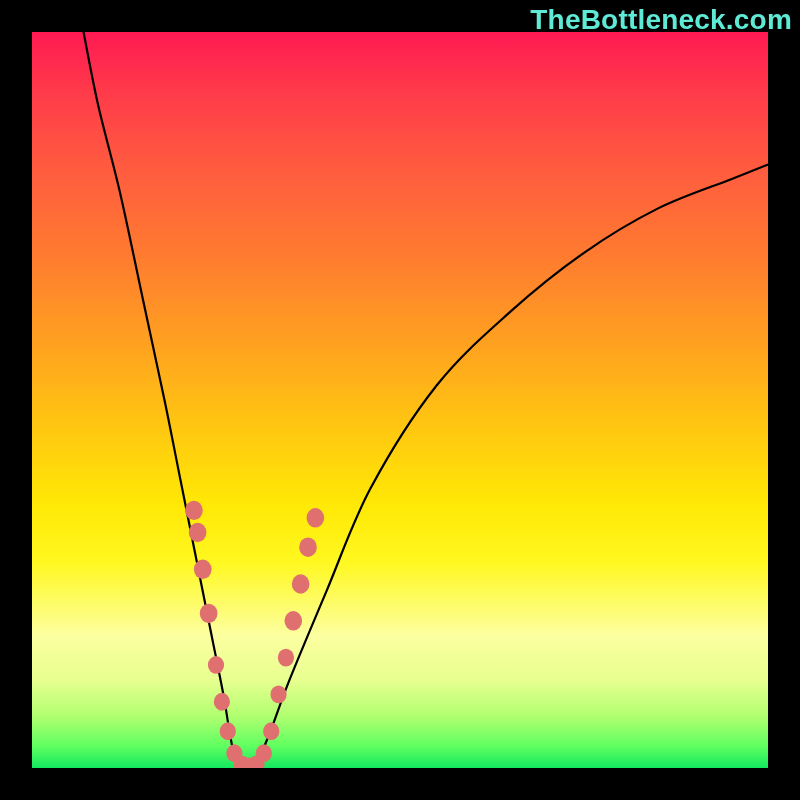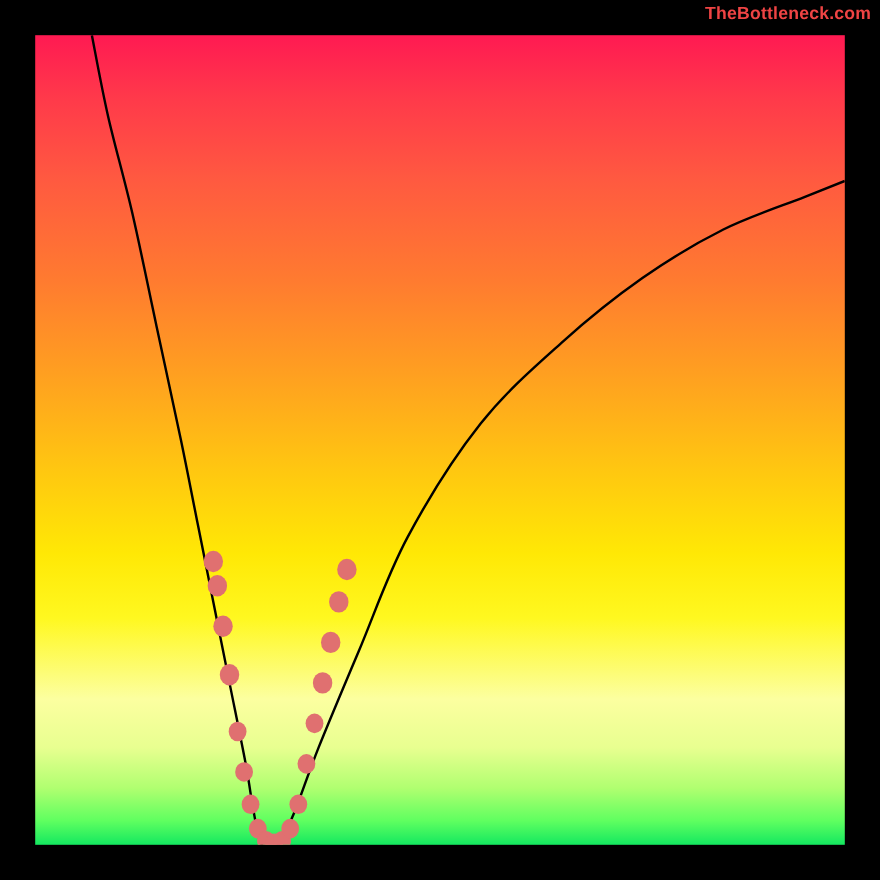--- a/index.html
+++ b/index.html
@@ -38,23 +38,23 @@
       #b0ff70 93%,
       #60ff60 97%,
       #14e860 100%
     );
   }
   .watermark {
     position: absolute;
     top: 4px;
     right: 8px;
     font-family: Arial, Helvetica, sans-serif;
-    font-size: 16px;
+    font-size: 28px;
     font-weight: 600;
-    color: #ef4444;
+    color: #5eead4;
     letter-spacing: 0.2px;
     user-select: none;
     margin-left: 12px;
   }
   svg.curve {
     position: absolute;
     left: 0;
     top: 0;
     width: 736px;
     height: 736px;

